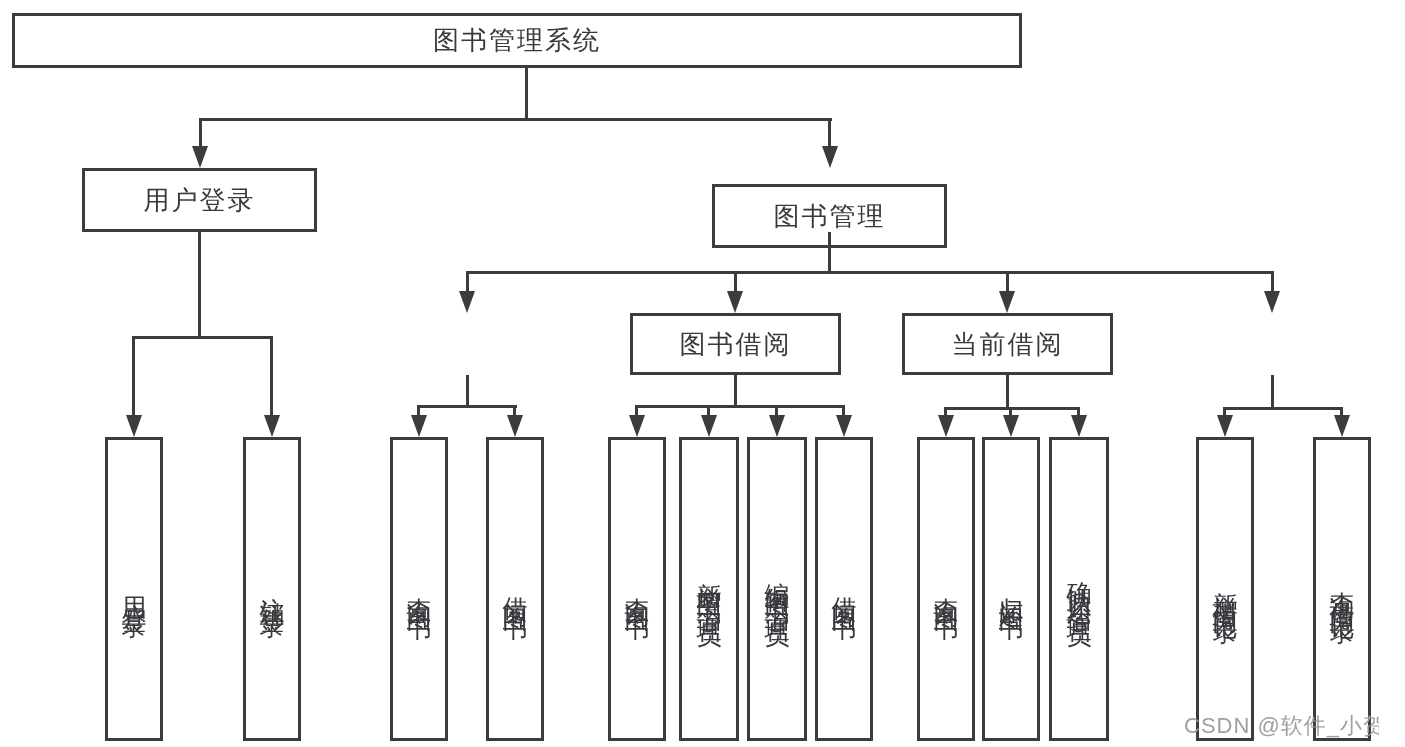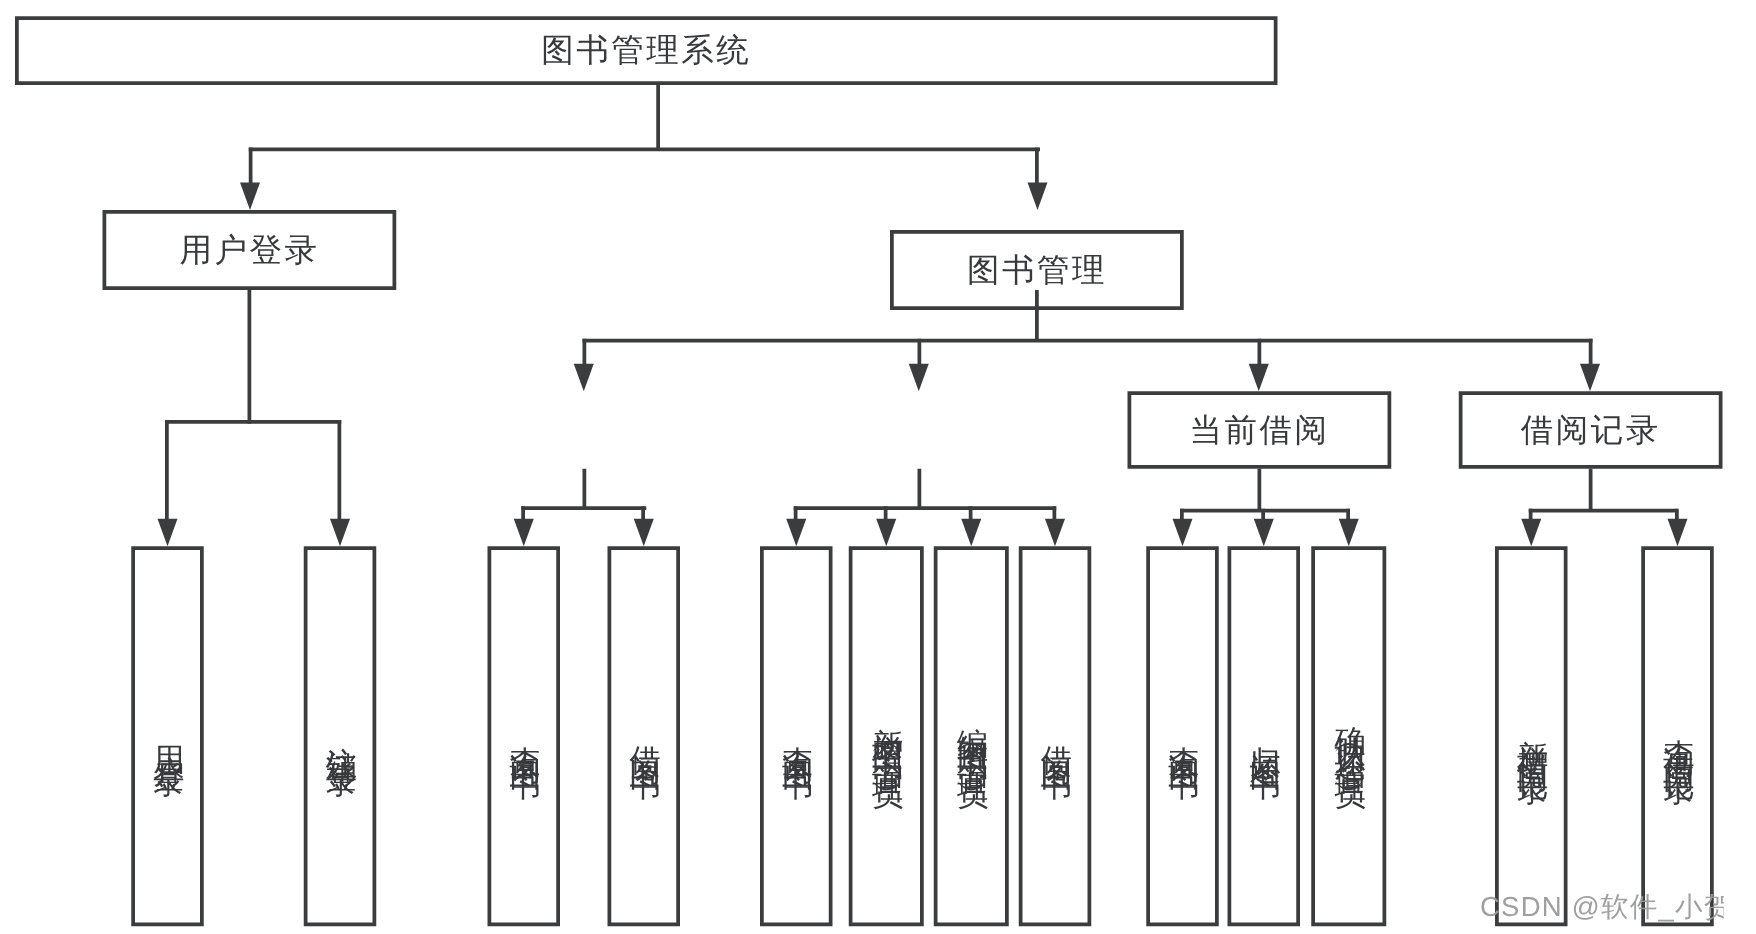--- a/index.html
+++ b/index.html
@@ -62,25 +62,25 @@
     <span class="hlabel">图书管理系统</span>
   </div>
 
   <div class="box" style="left:82px; top:168px; width:235px; height:64px;">
     <span class="hlabel">用户登录</span>
   </div>
   <div class="box" style="left:712px; top:184px; width:235px; height:64px;">
     <span class="hlabel">图书管理</span>
   </div>
 
+  <div class="box" style="left:630px; top:313px; width:211px; height:62px;">
+    <span class="hlabel">图书借阅</span>
+  </div>
   <div class="box" style="left:902px; top:313px; width:211px; height:62px;">
     <span class="hlabel">当前借阅</span>
-  </div>
-  <div class="box" style="left:1167px; top:313px; width:211px; height:62px;">
-    <span class="hlabel">借阅记录</span>
   </div>
 
   <div class="box vbox" style="left:105px; top:437px; width:58px; height:304px;">
     <span class="vlabel">用户登录</span>
   </div>
   <div class="box vbox" style="left:243px; top:437px; width:58px; height:304px;">
     <span class="vlabel">注销登录</span>
   </div>
 
   <div class="box vbox" style="left:390px; top:437px; width:58px; height:304px;">

